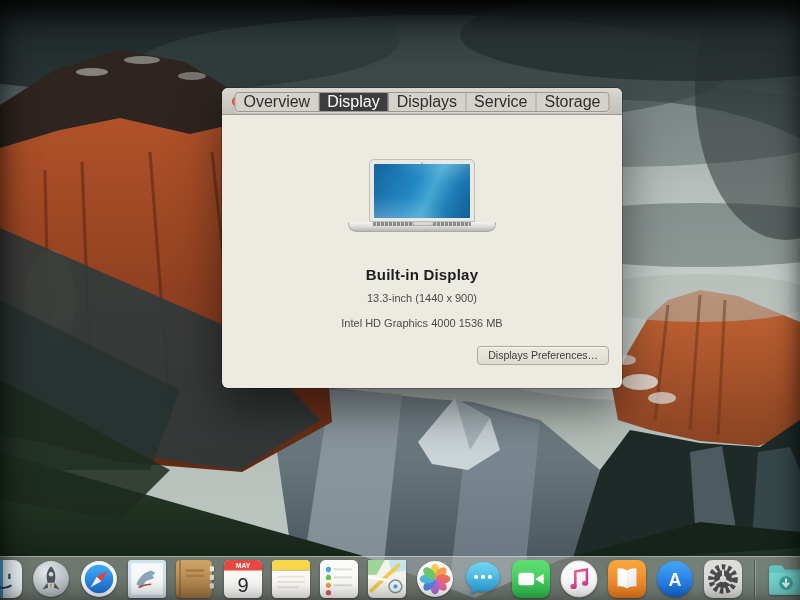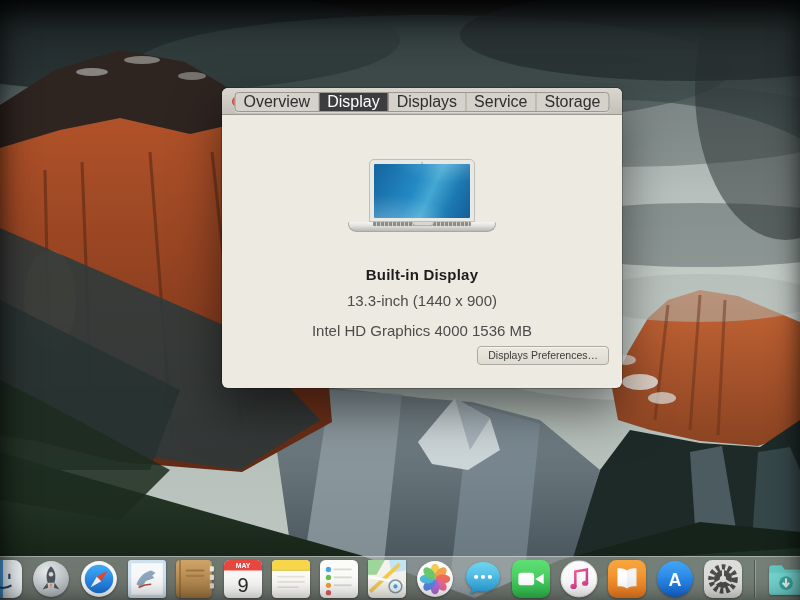--- a/index.html
+++ b/index.html
@@ -73,21 +73,21 @@
   .laptop-base:before{ 
     content:"";position:absolute;left:24px;right:24px;top:0;height:4px;
     background:repeating-linear-gradient(90deg,#6d6d68 0 3px,#c9c9c4 3px 4px);
     opacity:.75;border-radius:1px;
   }
   .laptop-base:after{ 
     content:"";position:absolute;left:50%;top:0;width:20px;height:3px;margin-left:-10px;
     background:#d8d8d3;border-radius:0 0 4px 4px;border:1px solid #b2b2ad;border-top:none;
   }
   .display-title{margin:30px 0 0 0;font-size:15px;font-weight:bold;color:#1d1d1f;letter-spacing:.2px;}
-  .display-line{margin:13px 0 0 0;font-size:15px;color:#4b4b4b;}
+  .display-line{margin:13px 0 0 0;font-size:11px;color:#4b4b4b;}
   .display-line.first{margin-top:9px;}
   .prefs-button{
     position:absolute;right:13px;bottom:24px;
     padding:2px 10px 3px 10px;font-size:10.5px;color:#3b3b3b;
     background:linear-gradient(#eceadf,#dedbd2);
     border:1px solid #aeaaa2;border-radius:4px;
     box-shadow:inset 0 1px 0 rgba(255,255,255,.5);
     cursor:default;
   }
   

